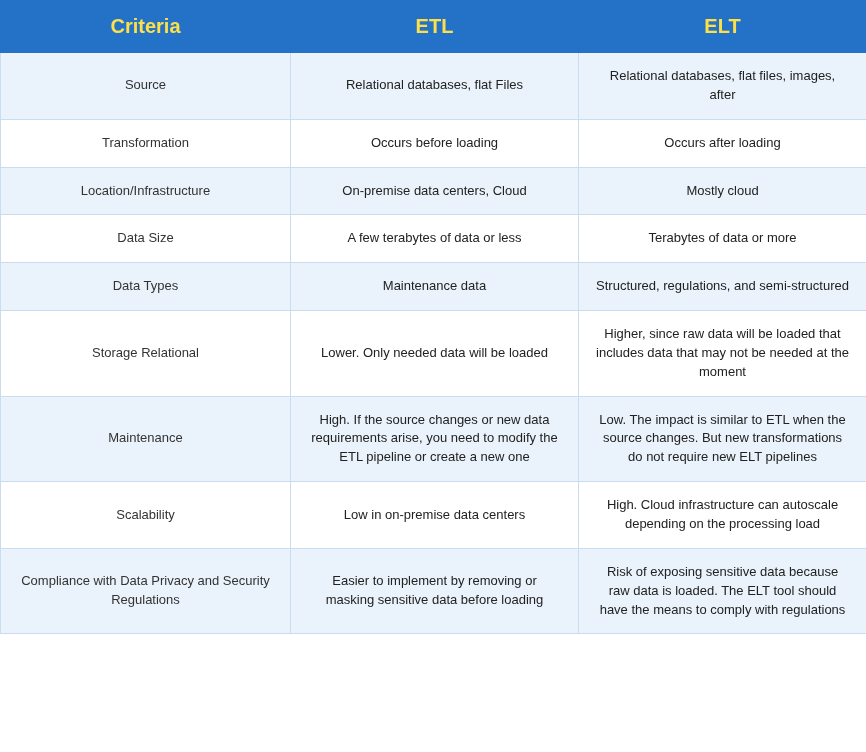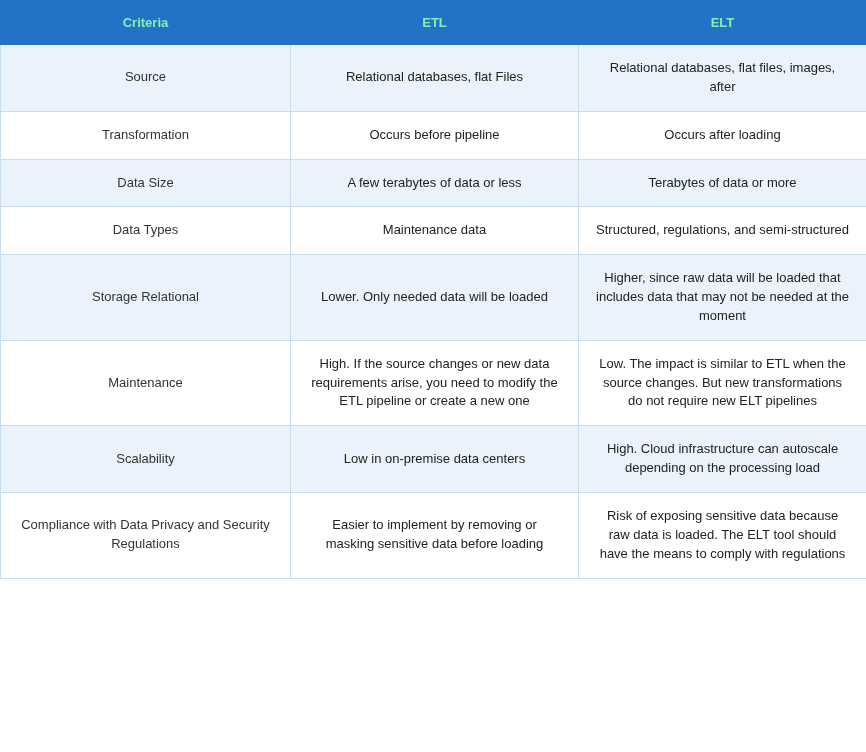--- a/index.html
+++ b/index.html
@@ -12,23 +12,23 @@
     table {
       width: 866px;
       border-collapse: collapse;
       table-layout: fixed;
     }
     col.col-criteria { width: 290px; }
     col.col-etl { width: 288px; }
     col.col-elt { width: 288px; }
     thead tr th {
       background-color: #2471c8;
-      color: #86efac;
+      color: #fde047;
       font-weight: bold;
-      font-size: 13px;
+      font-size: 20px;
       padding: 14px 10px;
       text-align: center;
       border: 1px solid #2471c8;
     }
     tbody tr td {
       padding: 14px 16px;
       text-align: center;
       vertical-align: middle;
       border: 1px solid #c8ddf0;
       line-height: 1.45;
@@ -62,22 +62,27 @@
     </tr>
   </thead>
   <tbody id="table-body">
   <tr>
         <td class="criteria-cell">Source</td>
         <td>Relational databases, flat Files</td>
         <td>Relational databases, flat files, images, after</td>
       </tr>
       <tr>
         <td class="criteria-cell">Transformation</td>
-        <td>Occurs before pipeline</td>
+        <td>Occurs before loading</td>
         <td>Occurs after loading</td>
+      </tr>
+      <tr>
+        <td class="criteria-cell">Location/Infrastructure</td>
+        <td>On-premise data centers, Cloud</td>
+        <td>Mostly cloud</td>
       </tr>
       <tr>
         <td class="criteria-cell">Data Size</td>
         <td>A few terabytes of data or less</td>
         <td>Terabytes of data or more</td>
       </tr>
       <tr>
         <td class="criteria-cell">Data Types</td>
         <td>Maintenance data</td>
         <td>Structured, regulations, and semi-structured</td>

